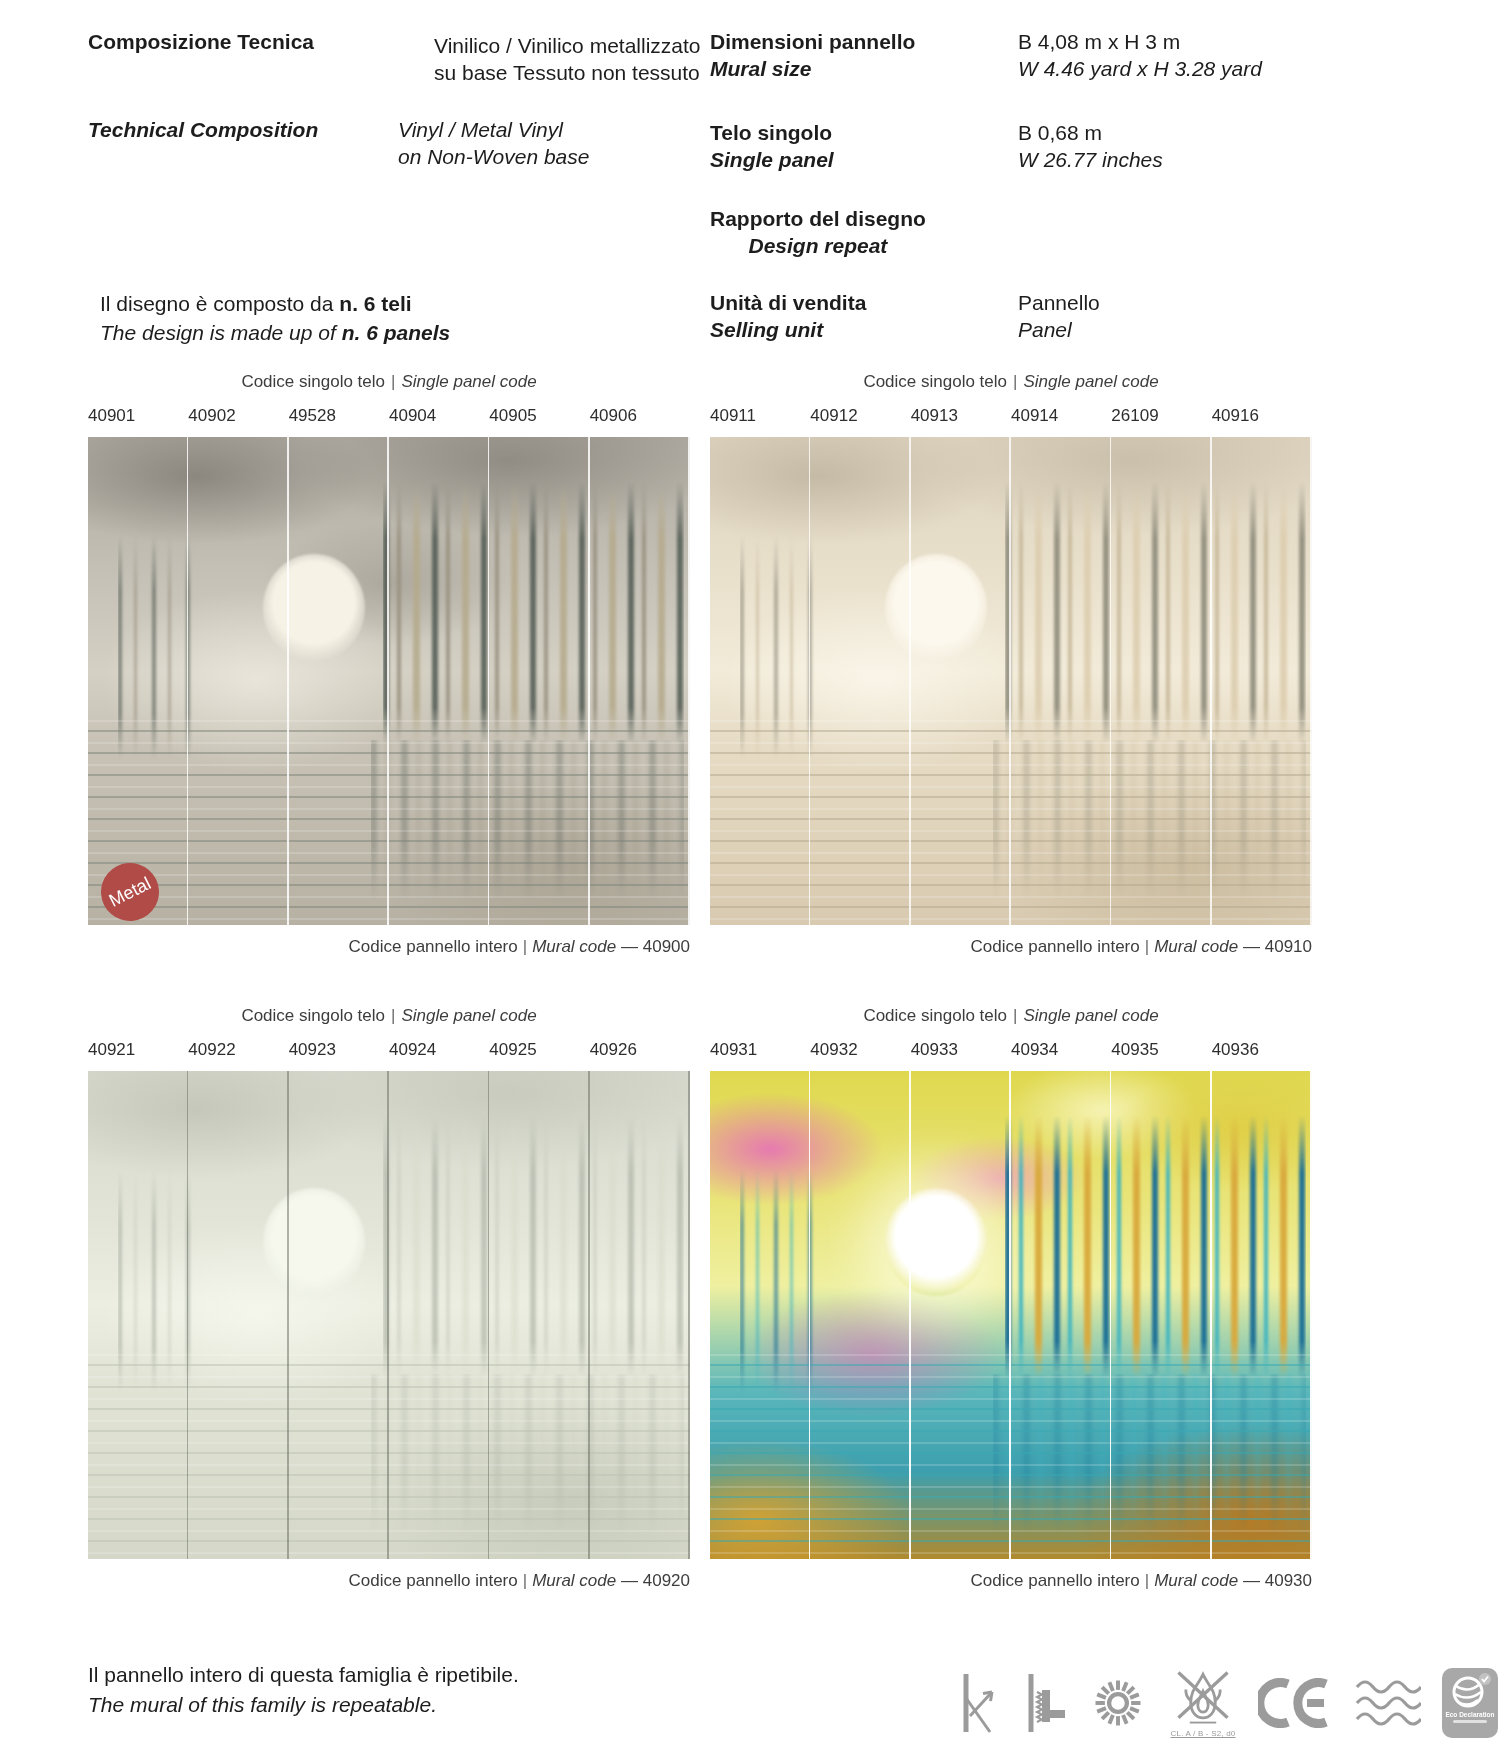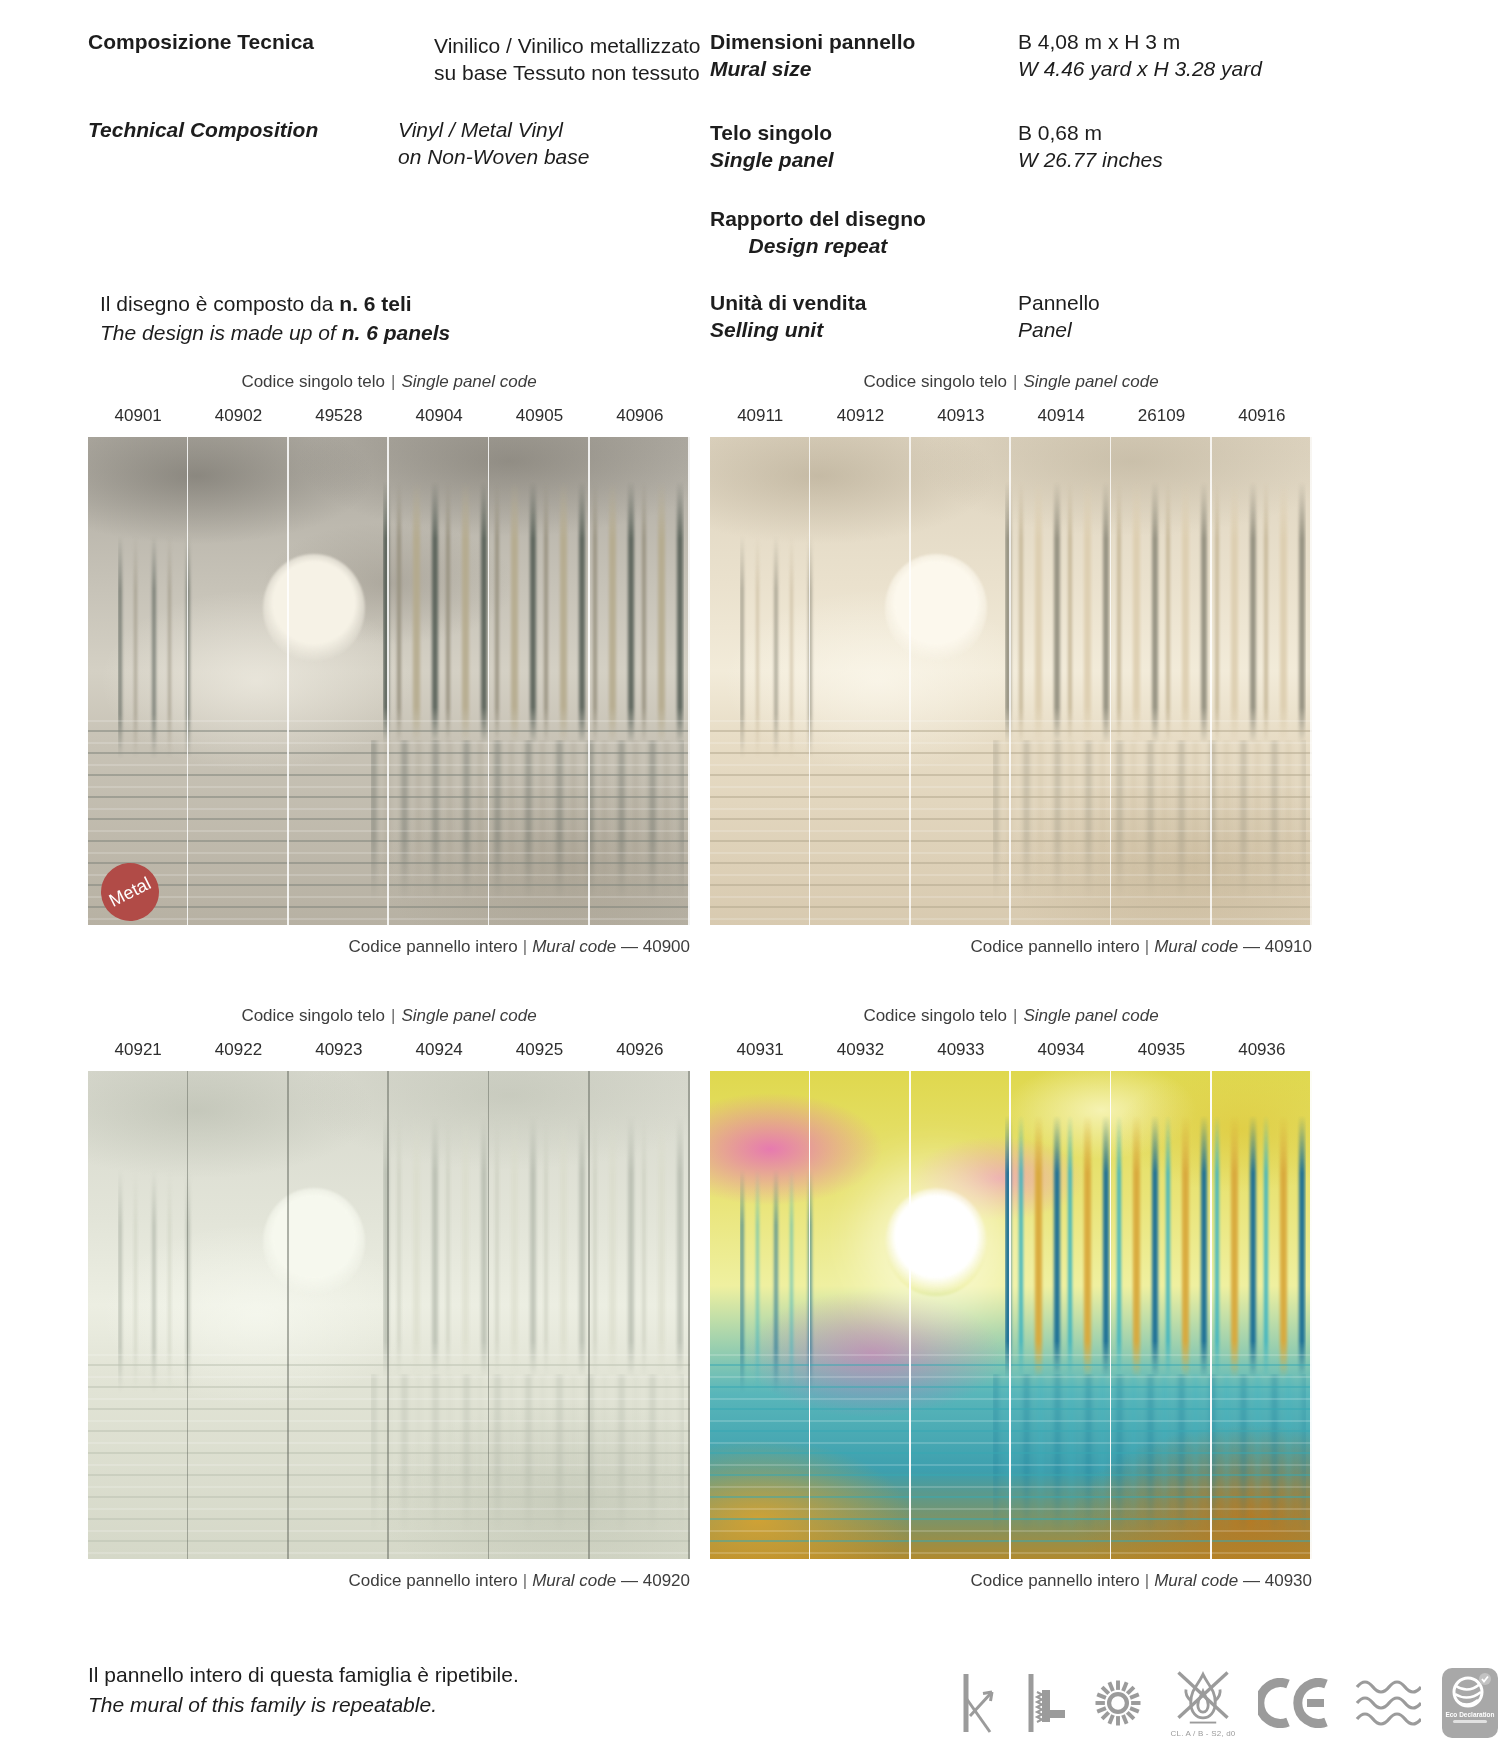--- a/index.html
+++ b/index.html
@@ -8,21 +8,21 @@
   .abs{position:absolute;}
   .b{font-weight:bold;}
   .i{font-style:italic;}
   .spec{font-size:21px;line-height:27px;}
   .note{font-size:21px;line-height:29px;margin-left:12px;}
   
   .mural-block{width:602px;}
   .code-label{font-size:17px;color:#3d3d3d;text-align:center;}
   .code-label .pipe{margin:0 6px;color:#6b6b6b;}
   .codes{display:grid;grid-template-columns:repeat(6,1fr);margin-top:14px;
-         font-size:17px;color:#2e2e2e;text-align:center;}
+         font-size:17px;color:#2e2e2e;text-align:left;}
   .caption{margin-top:12px;text-align:right;font-size:17px;color:#3d3d3d;}
   .caption .pipe{margin:0 5px;color:#6b6b6b;}
   .art{position:relative;margin-top:11px;width:602px;height:488px;overflow:hidden;background:#ccc;}
   .l{position:absolute;inset:0;}
   .moon{position:absolute;left:29%;top:24%;width:102px;height:108px;border-radius:50%;
         background:radial-gradient(circle at 50% 45%, var(--moon) 0 52%, rgba(255,255,255,0) 76%);
         filter:blur(1px);}
   .cityR{left:49%;right:1%;top:9%;height:54%;bottom:auto;
         background:repeating-linear-gradient(90deg, var(--ca) 0 6px, transparent 6px 14px,
           var(--cb) 14px 18px, transparent 18px 30px, var(--cc) 30px 37px, transparent 37px 49px);
@@ -82,21 +82,21 @@
       radial-gradient(28% 18% at 88% 12%, rgba(222,200,60,.7), transparent 72%),
       radial-gradient(22% 14% at 65% 8%, rgba(250,248,200,.8), transparent 72%);}
   .m4 .cityR{opacity:.95;}
   .m4 .moon{box-shadow:0 0 50px 25px rgba(255,255,240,.55);}
   .metal-badge{position:absolute;left:13px;bottom:4px;width:58px;height:58px;border-radius:50%;
       background:#b14b47;color:#fff;display:flex;align-items:center;justify-content:center;
       transform:rotate(-27deg);font-size:18px;}
   
   .footer-note{font-size:21px;line-height:30px;color:#1d1d1d;}
   .certs{display:flex;justify-content:space-between;align-items:center;height:78px;}
-  .cert{display:flex;flex-direction:column;align-items:center;color:#9b9b9b;}
+  .cert{display:flex;flex-direction:column;align-items:center;color:#9b9b9b;text-decoration:underline;}
   .cert svg{display:block;}
   .cert-sub{font-size:8px;color:#9b9b9b;margin-top:1px;letter-spacing:.2px;}
   .eco{width:56px;height:70px;border-radius:10px;background:#a8a8a8;display:flex;flex-direction:column;
        align-items:center;justify-content:flex-start;padding-top:4px;box-sizing:border-box;}
   .eco-text{font-size:6.5px;color:#fff;font-weight:bold;margin-top:1px;text-align:center;line-height:7px;}
   .eco-sub{width:34px;height:3px;background:rgba(255,255,255,.65);border-radius:2px;margin-top:2px;}
 </style>
 </head>
 <body>
 

